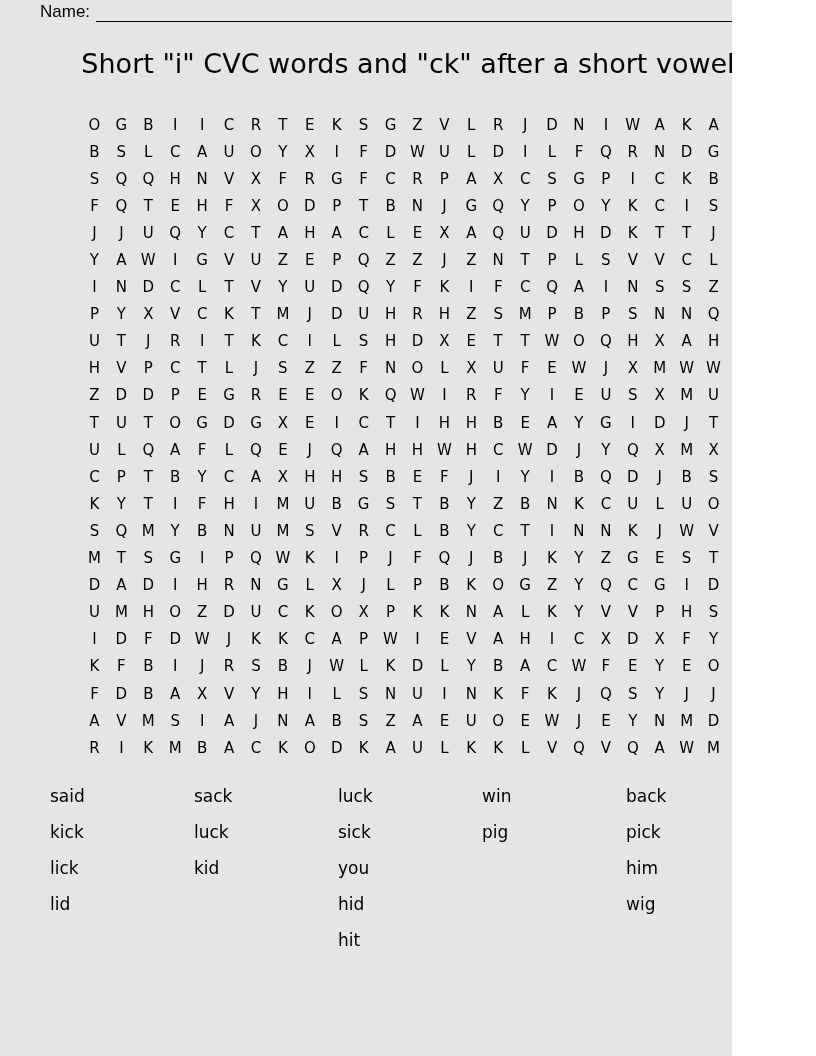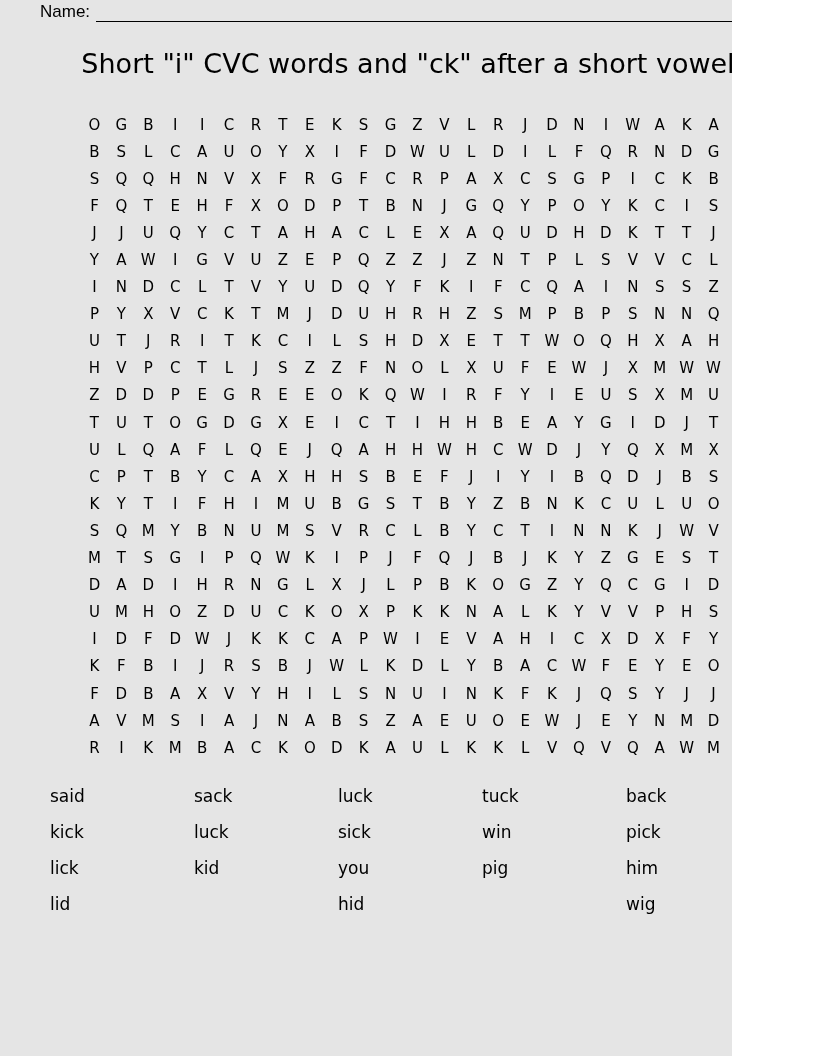--- a/index.html
+++ b/index.html
@@ -697,23 +697,23 @@
       <div class="word-col">
         <div class="word">sack</div>
         <div class="word">luck</div>
         <div class="word">kid</div>
       </div>
       <div class="word-col">
         <div class="word">luck</div>
         <div class="word">sick</div>
         <div class="word">you</div>
         <div class="word">hid</div>
+        <div class="word">hit</div>
       </div>
       <div class="word-col">
-        <div class="word">tuck</div>
         <div class="word">win</div>
         <div class="word">pig</div>
       </div>
       <div class="word-col">
         <div class="word">back</div>
         <div class="word">pick</div>
         <div class="word">him</div>
         <div class="word">wig</div>
       </div>
     </div>

